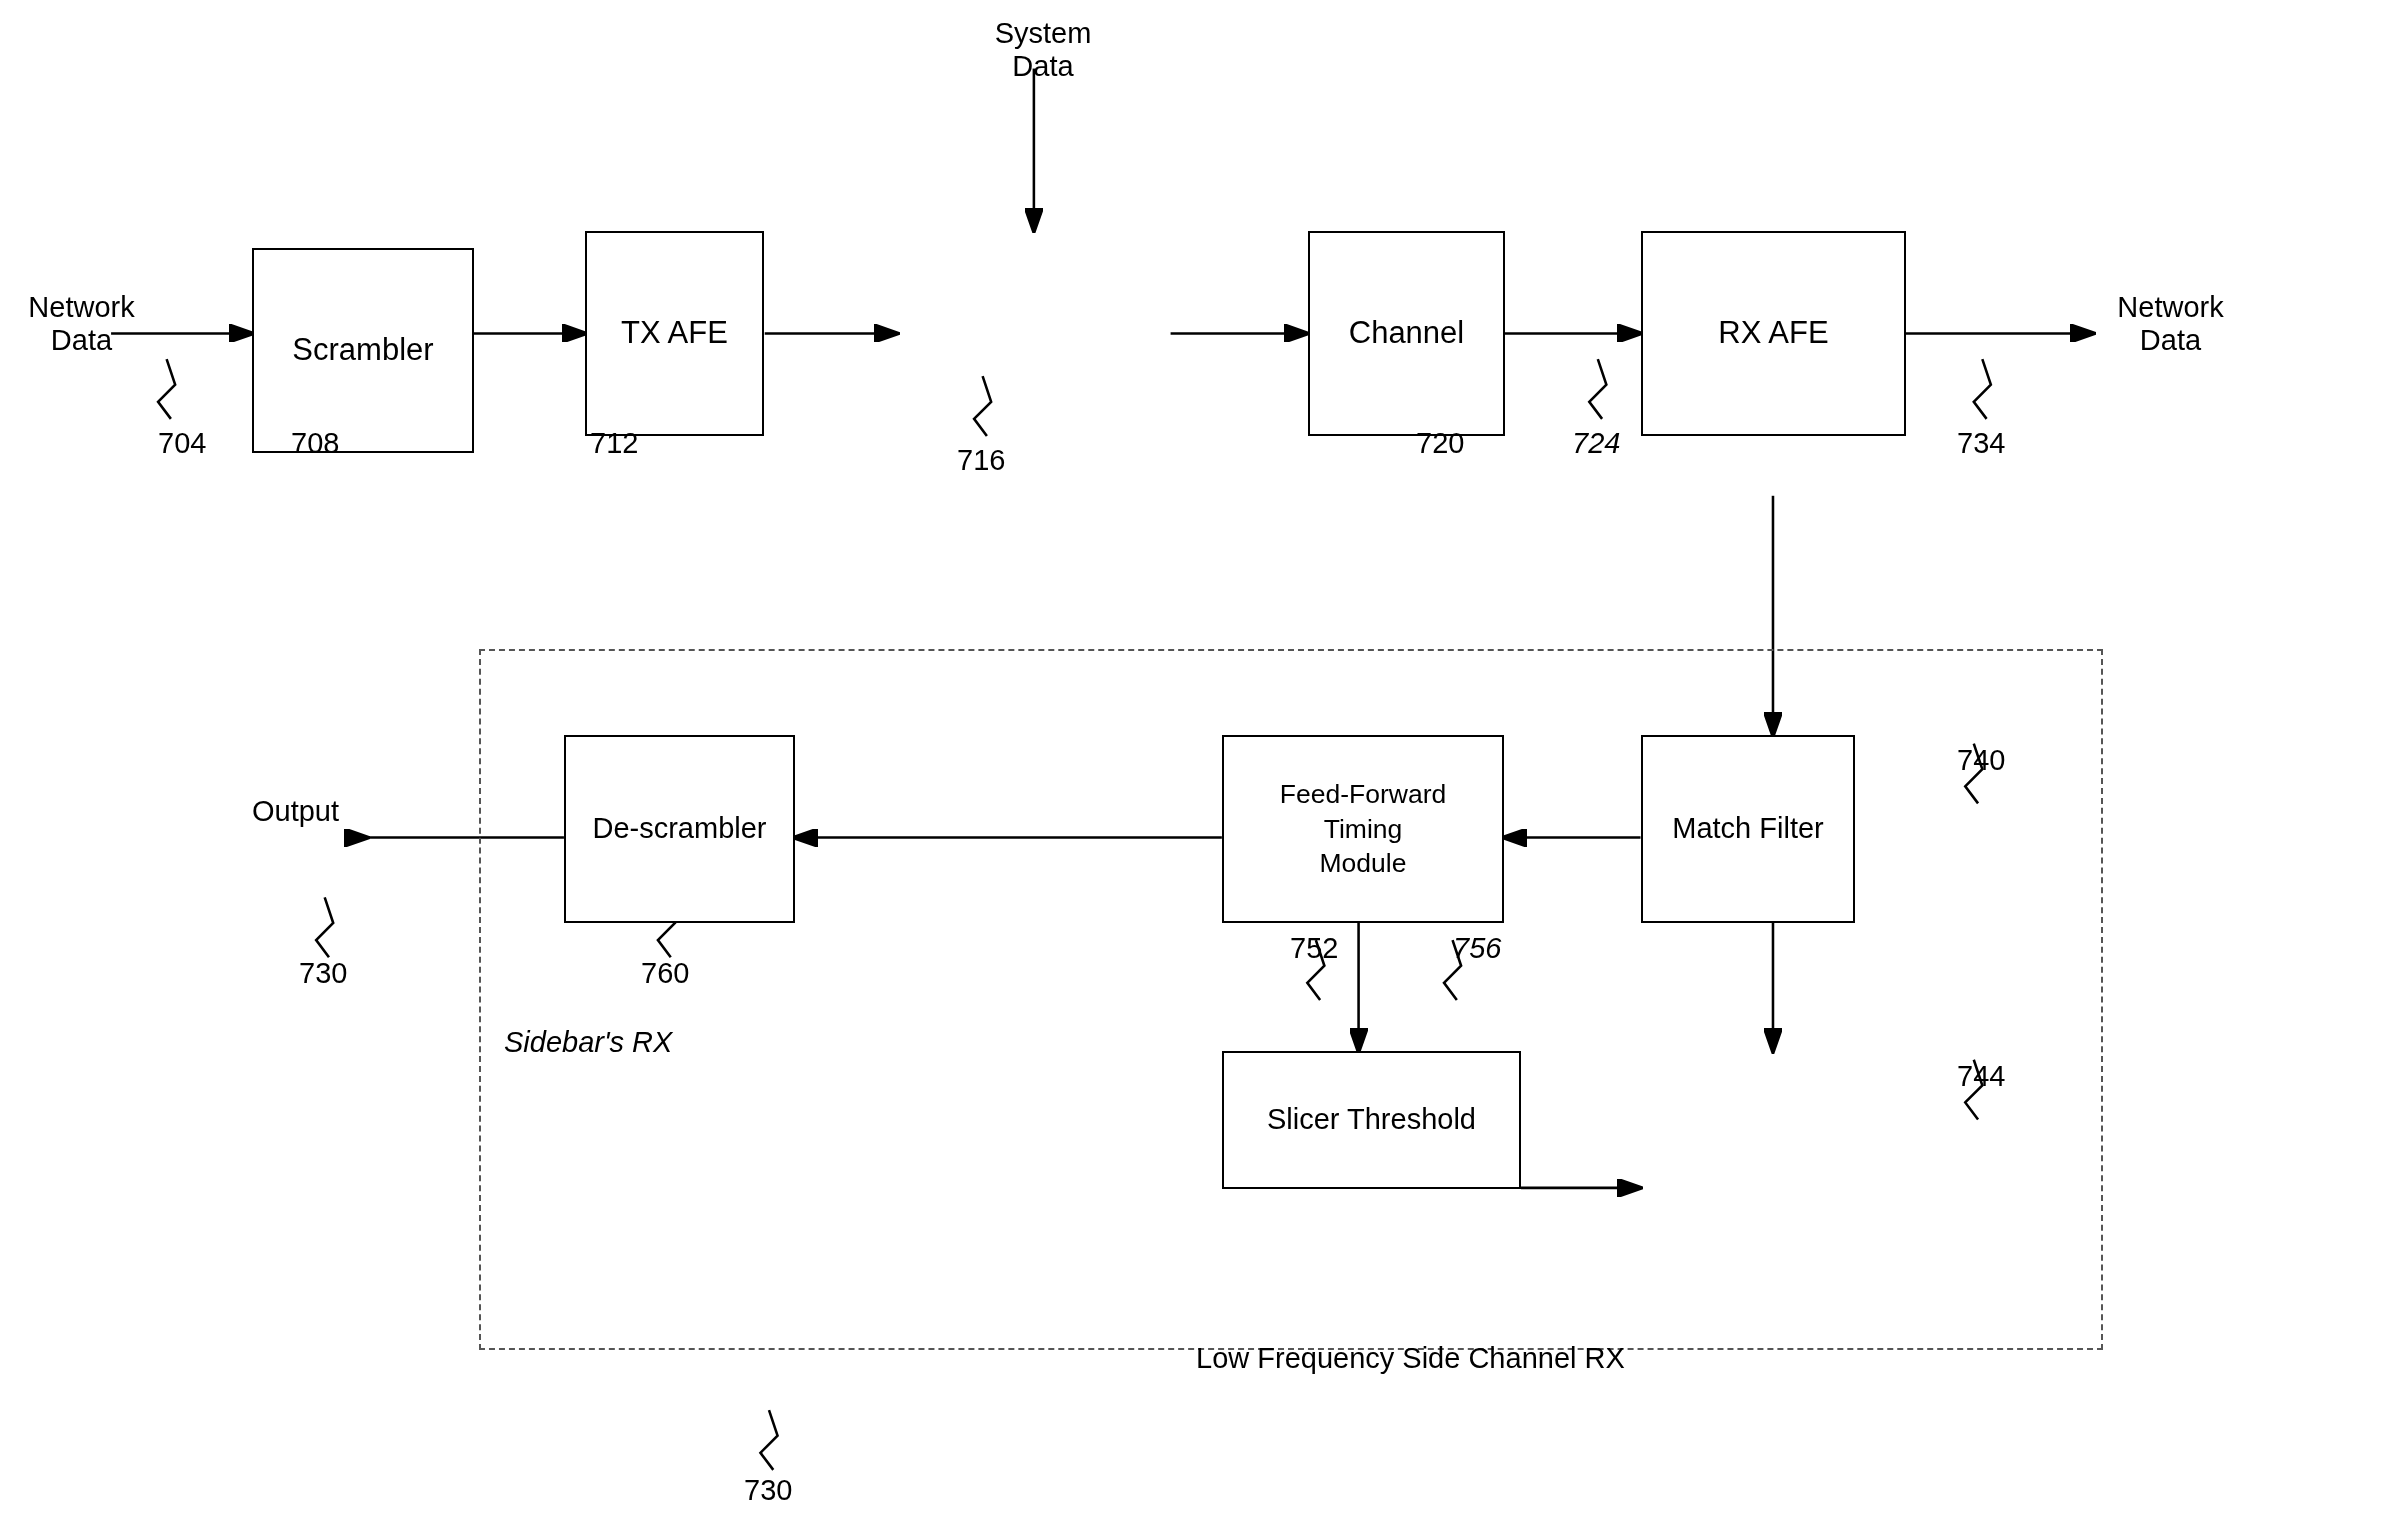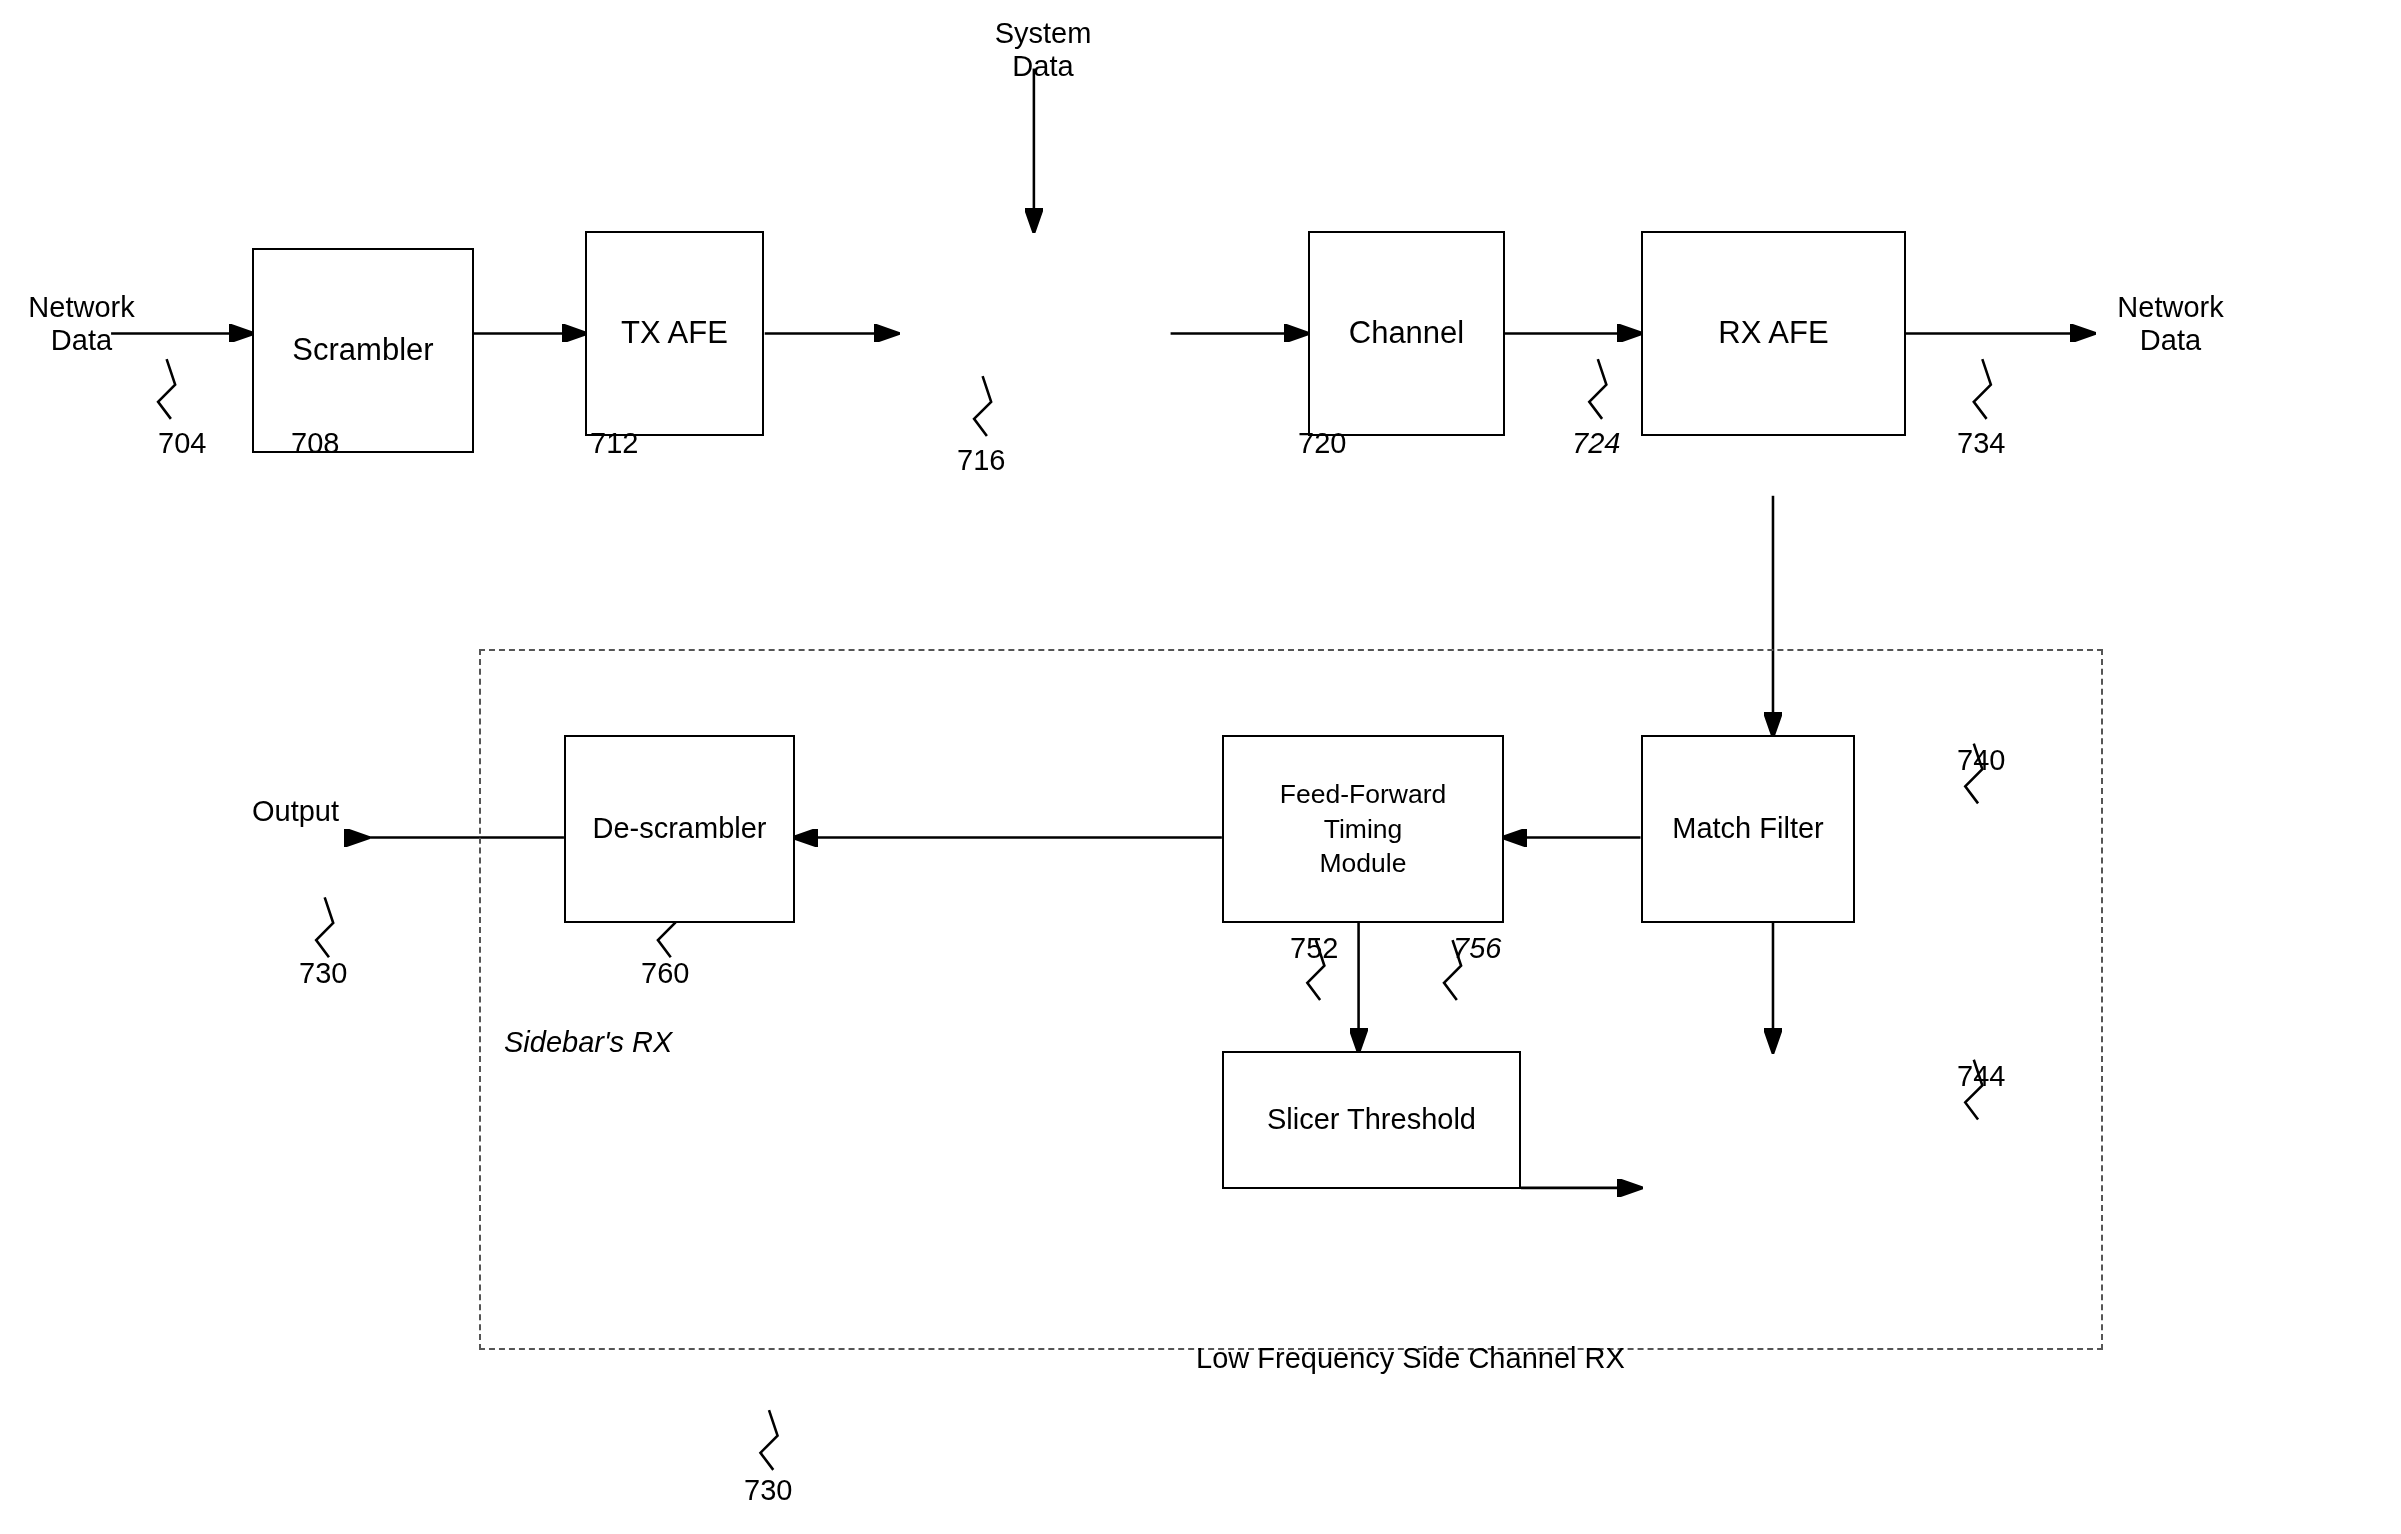--- a/index.html
+++ b/index.html
@@ -143,21 +143,21 @@
 
   <div class="label" style="left:590px; top:427px;">712</div>
 
 
   <div class="label" style="left:957px; top:444px;">716</div>
 
   <div class="label" style="left:966px; top:17px; width:154px; text-align:center;">System<br>Data</div>
 
   <div class="block" style="left:1308px; top:231px; width:197px; height:205px;">Channel</div>
 
-  <div class="label" style="left:1298px; top:427px;">720</div>
+  <div class="label" style="left:1416px; top:427px;">720</div>
 
   <div class="block" style="left:1641px; top:231px; width:265px; height:205px;">RX AFE</div>
 
   <div class="label" style="left:1572px; top:427px;font-style:italic;">724</div>
 
   <div class="label" style="left:1957px; top:427px;">734</div>
 
   <div class="label" style="left:2102px; top:291px; width:137px;">Network
 Data</div>
 

